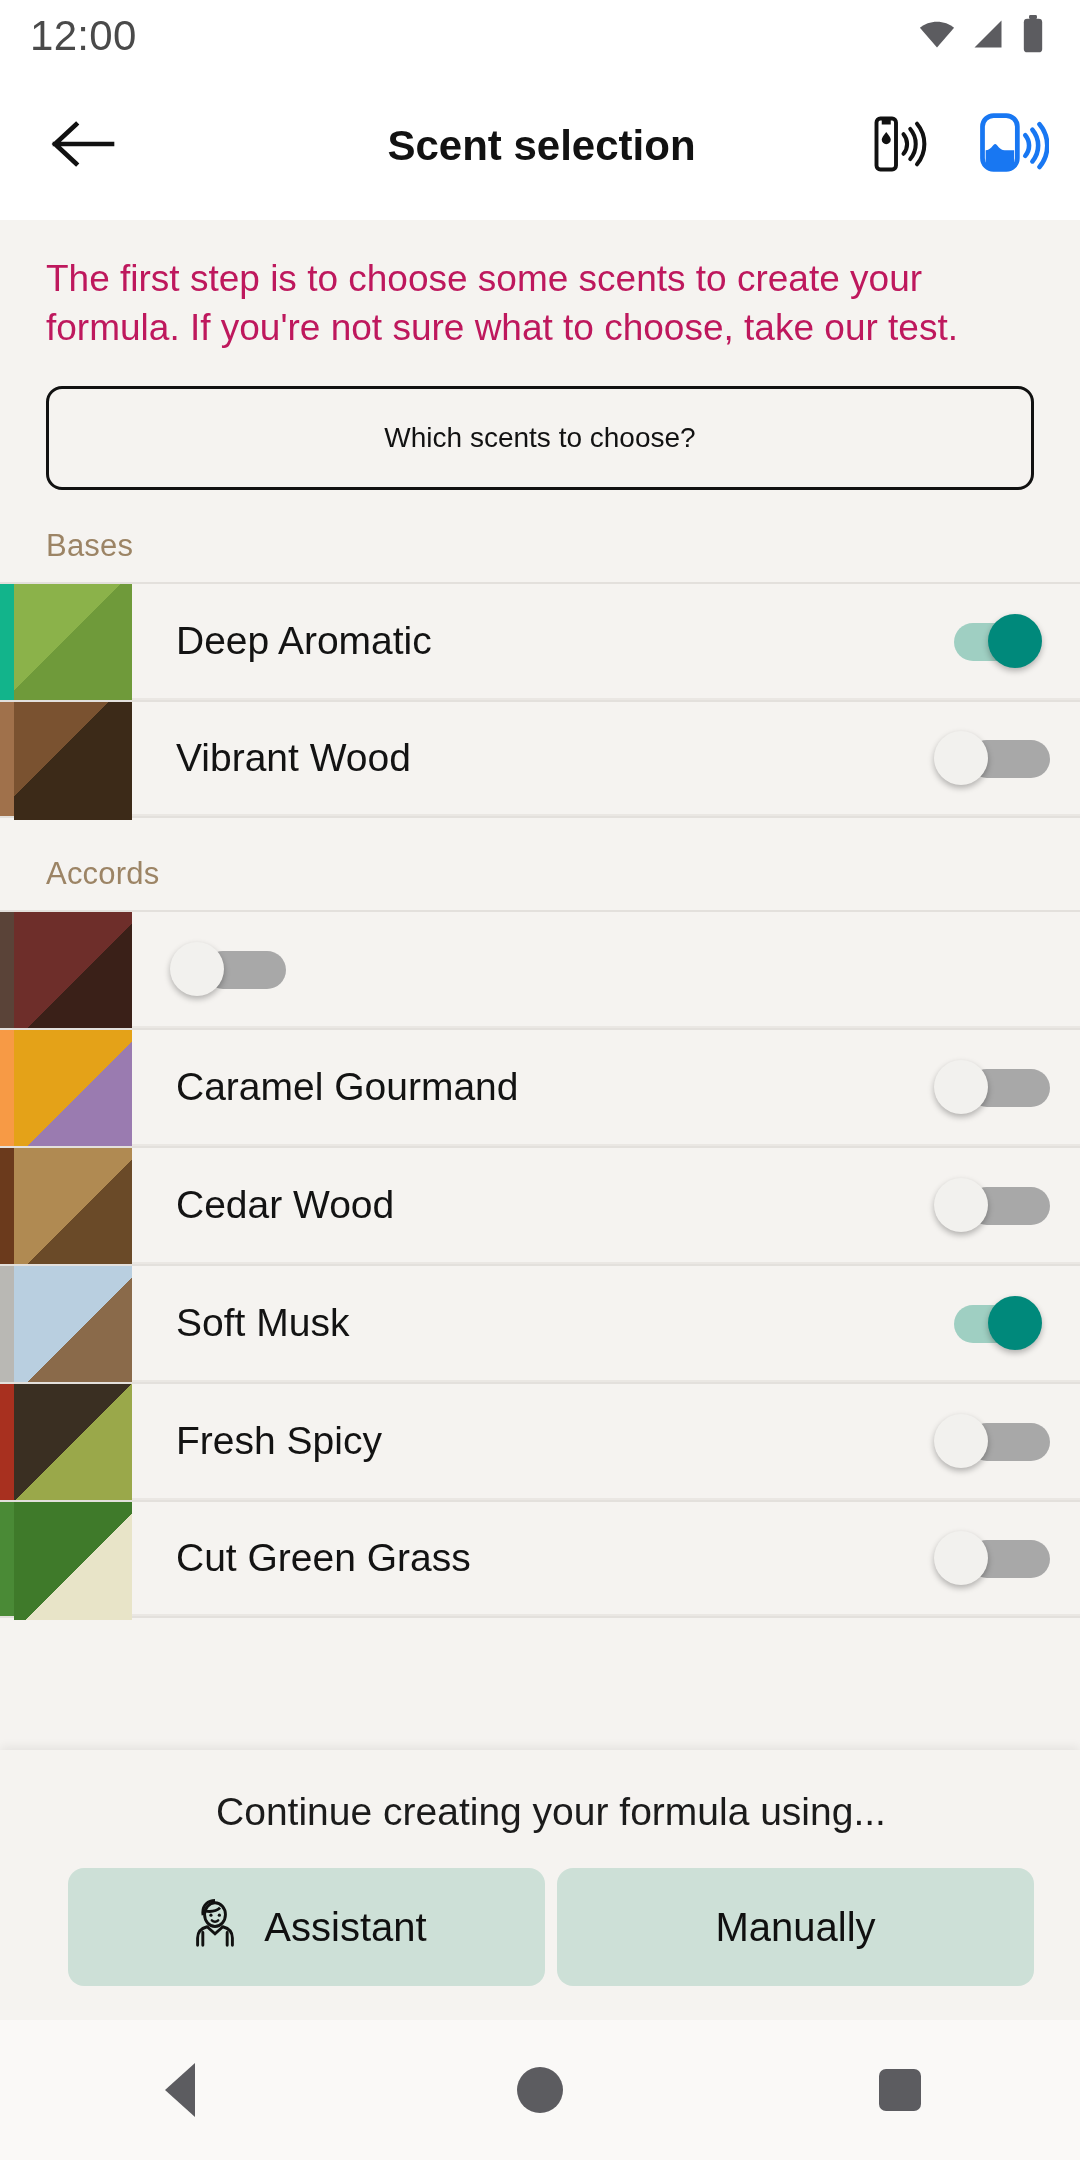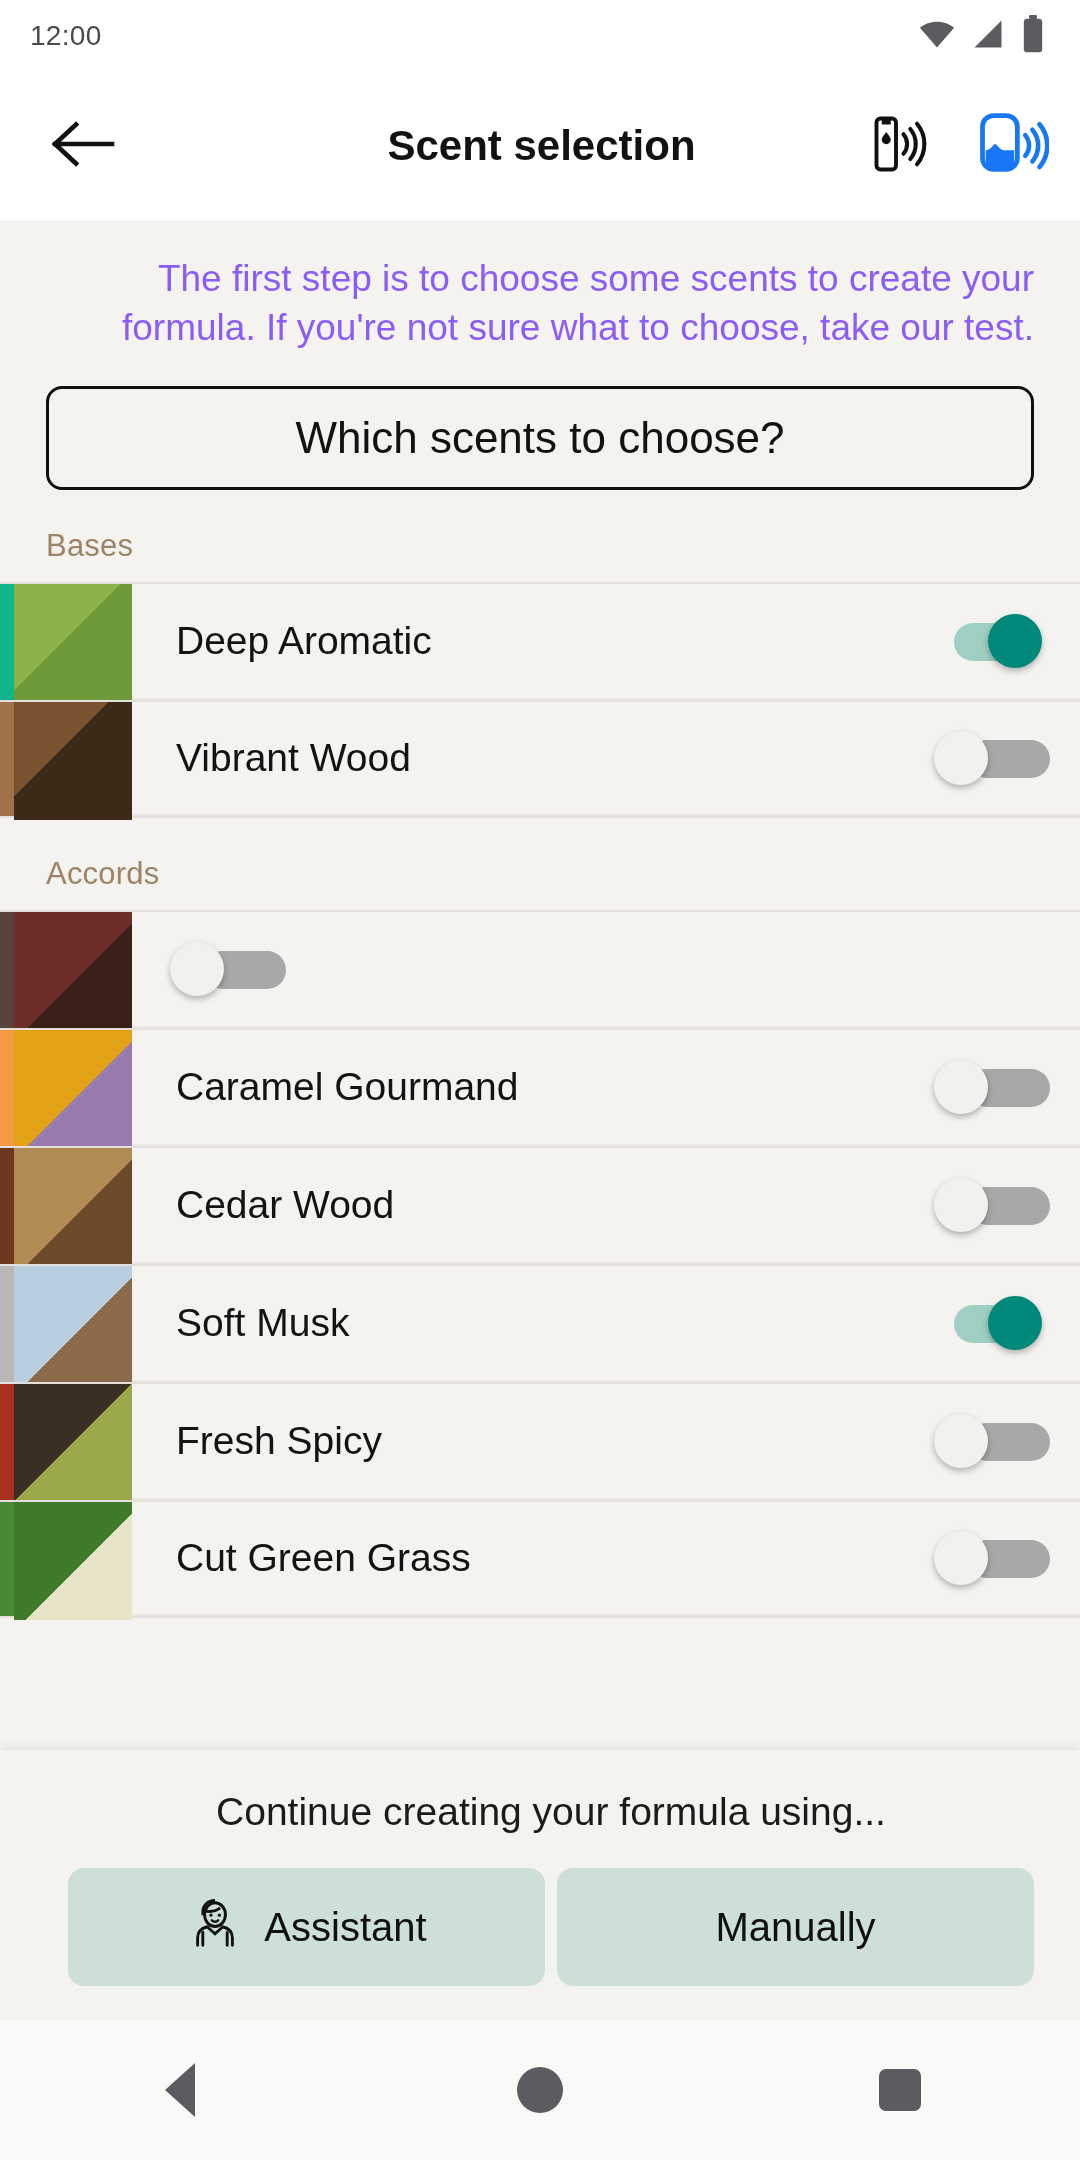--- a/index.html
+++ b/index.html
@@ -11,21 +11,21 @@
     overflow:hidden;
     position:relative;
   }
 
   
   .statusbar {
     height:72px; background:#ffffff;
     display:flex; align-items:center; justify-content:space-between;
     padding:0 34px 0 30px;
   }
-  .clock { font-size:28px; color:#4a4a4a; letter-spacing:.3px; }
+  .clock { font-size:42px; color:#4a4a4a; letter-spacing:.3px; }
   .sysicons { display:flex; align-items:center; gap:14px; }
 
   
   .appbar {
     height:148px; background:#ffffff;
     display:flex; align-items:center; padding:0 26px 0 44px;
     position:relative;
   }
   .backbtn { width:76px; height:76px; display:flex; align-items:center; justify-content:center; }
   .apptitle {
@@ -33,29 +33,29 @@
     font-size:42px; font-weight:bold; color:#121212; pointer-events:none;
   }
   .appbar-actions { margin-left:auto; display:flex; align-items:center; gap:26px; z-index:2; }
   .dev-icon { width:86px; height:86px; display:flex; align-items:center; justify-content:center; }
 
   
   .content { position:relative; background:#f5f3f0; height:1566px; overflow:hidden; }
 
   .intro {
     padding:34px 46px 0 46px;
-    font-size:37px; line-height:1.33; color:#8b5cf6;text-align:right;
+    font-size:37px; line-height:1.33; color:#be185d;
   }
 
   .cta-wrap { padding:34px 46px 0 46px; }
   .cta {
     width:100%; height:104px;
     border:3px solid #111; border-radius:16px;
     background:#f5f3f0; color:#121212;
-    font-family:"Liberation Sans", sans-serif; font-size:44px;
+    font-family:"Liberation Sans", sans-serif; font-size:28px;
     display:flex; align-items:center; justify-content:center;
   }
 
   .section-header {
     font-size:31px; color:#9c8465;
     padding:38px 0 18px 46px; letter-spacing:.2px;
   }
 
   .list { background:#f5f3f0; }
   .row {

